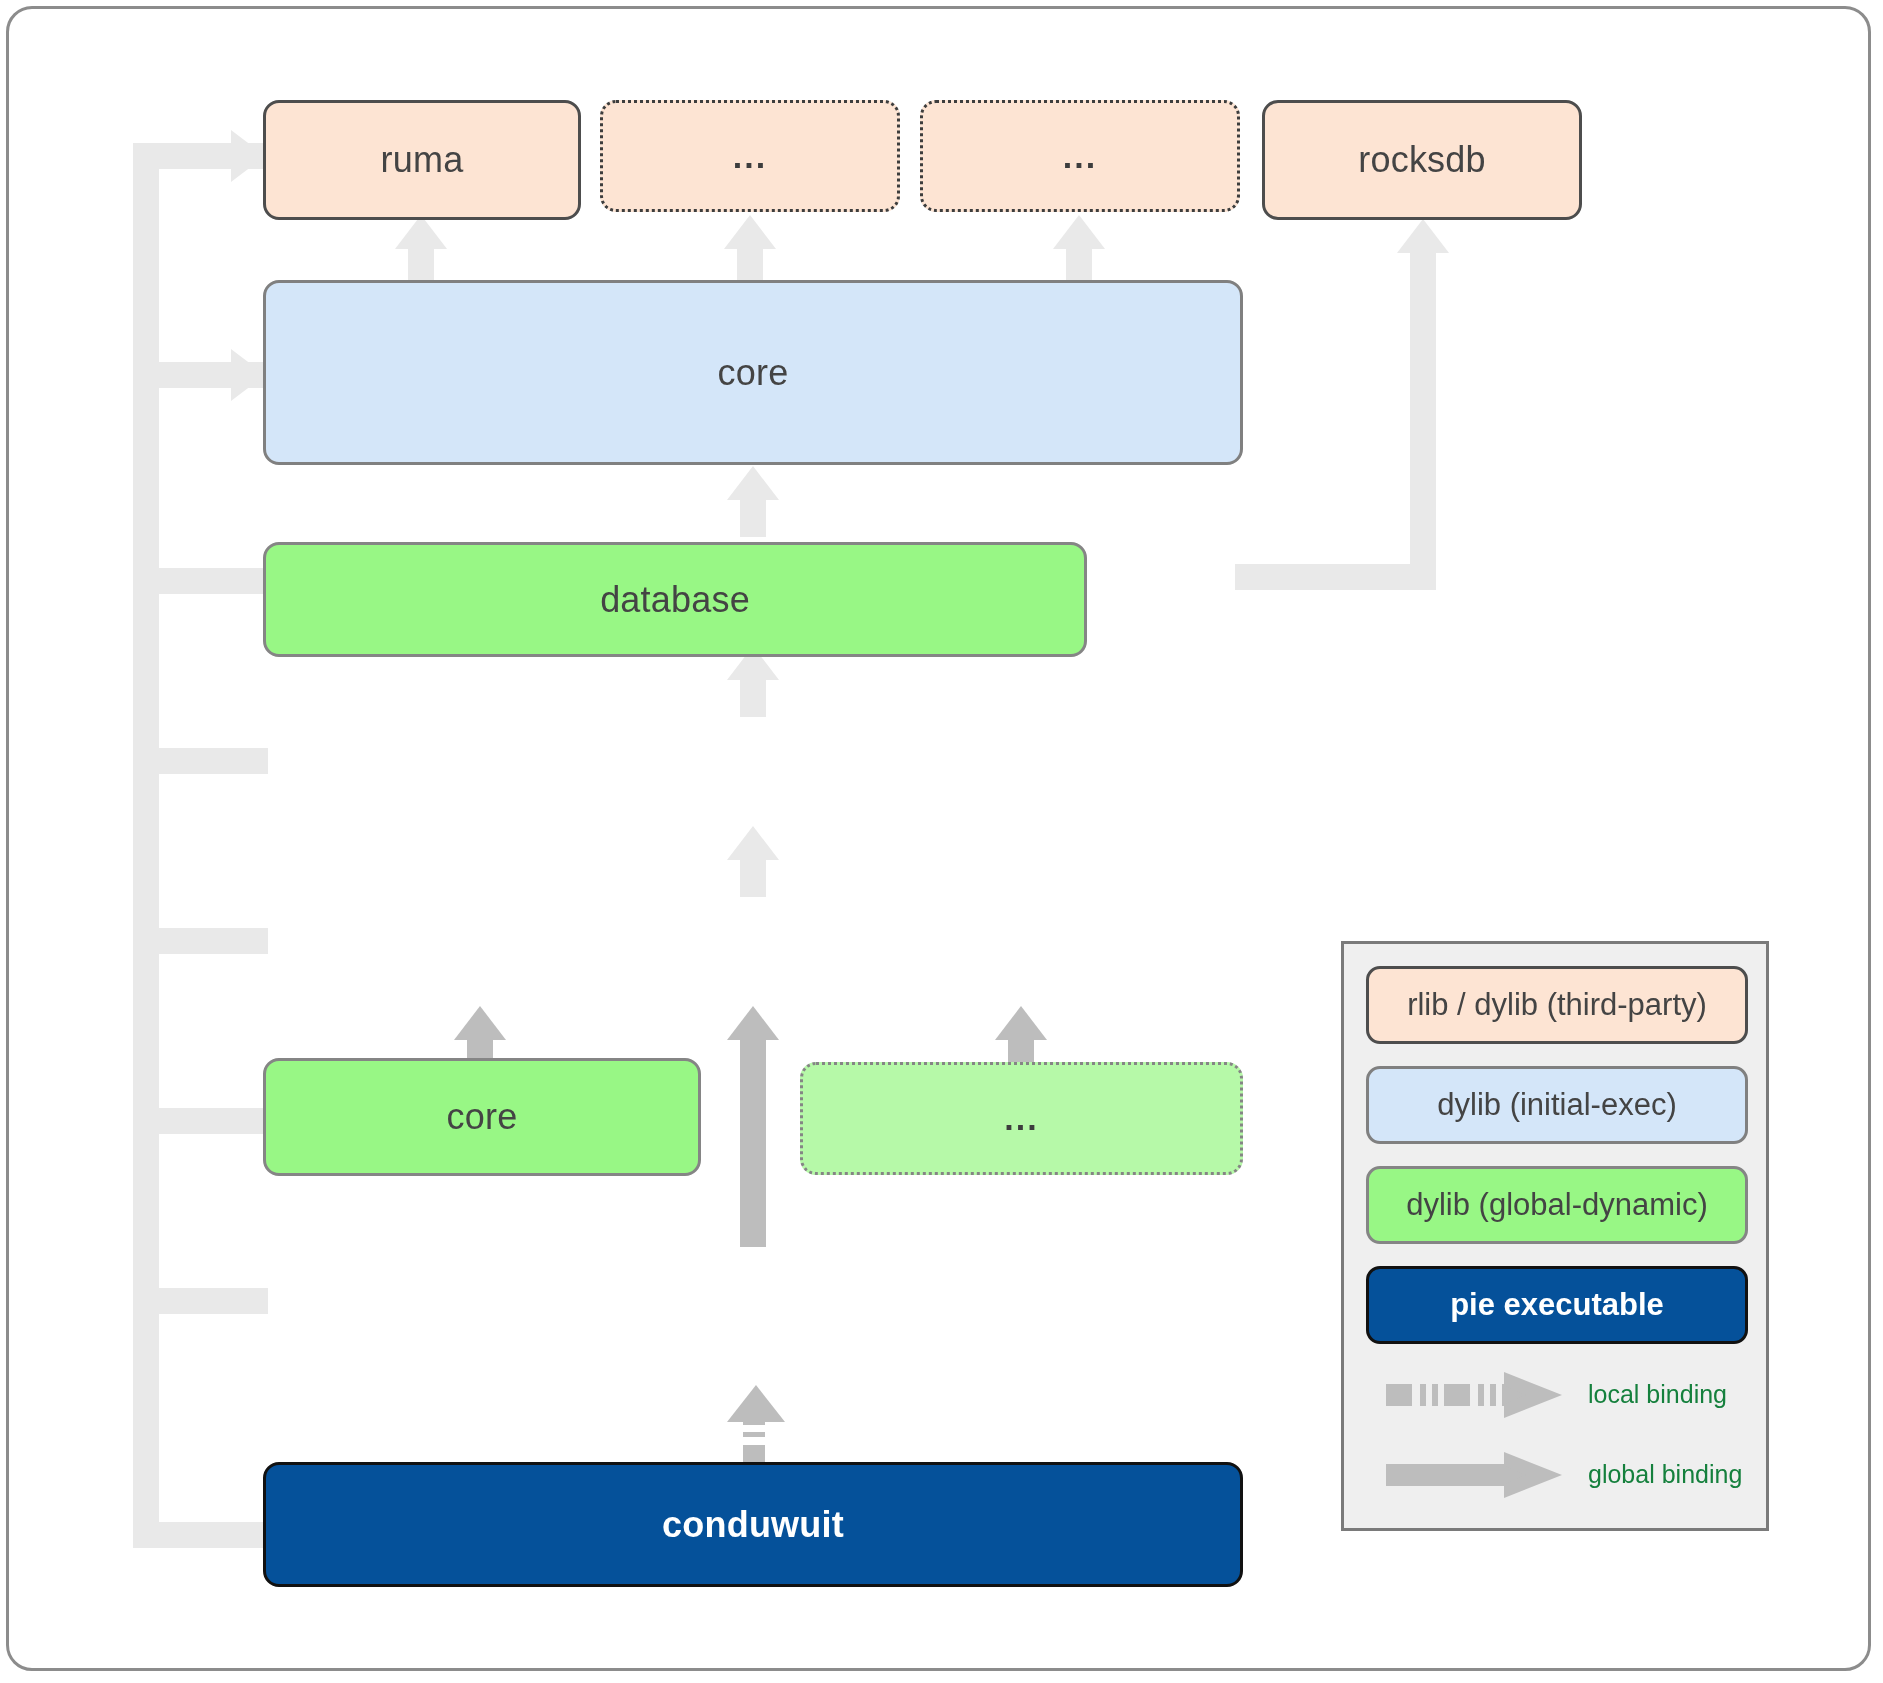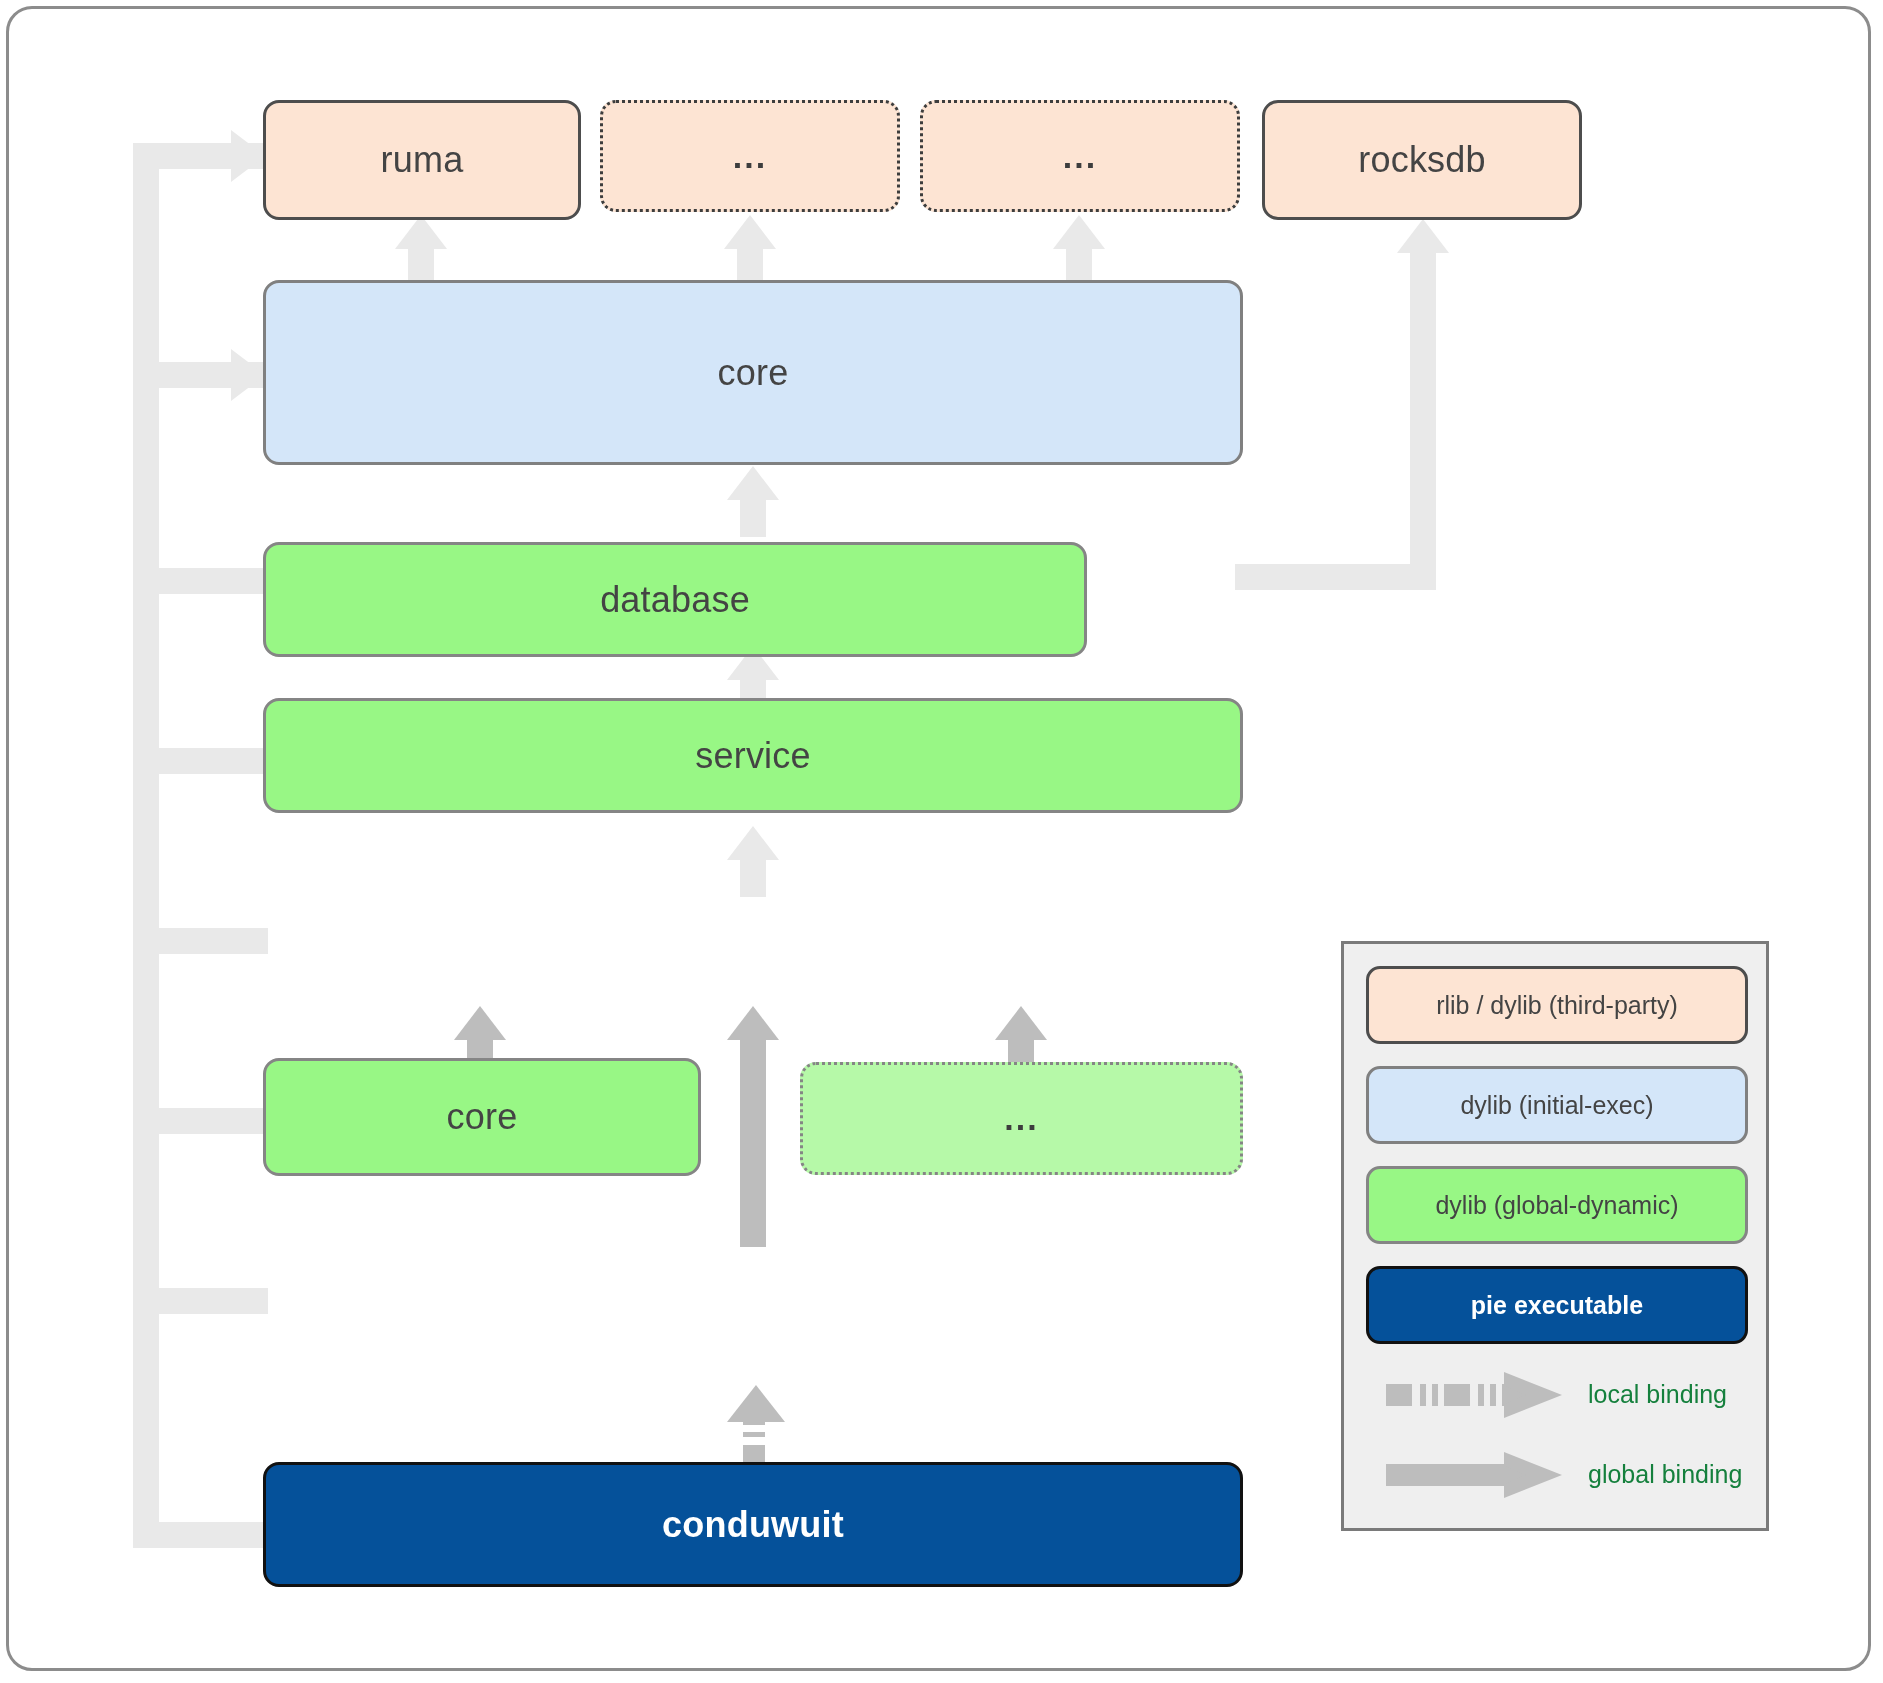--- a/index.html
+++ b/index.html
@@ -109,21 +109,21 @@
   .legend-box {
     position: absolute;
     left: 22px;
     width: 382px;
     height: 78px;
     box-sizing: border-box;
     display: flex;
     align-items: center;
     justify-content: center;
     border-radius: 14px;
-    font-size: 25px;
+    font-size: 31px;
     color: #444444;
   }
   .legend-box.pie { font-weight: bold; color: #ffffff; }
   .legend-row {
     position: absolute;
     left: 22px;
     width: 382px;
     height: 60px;
     display: flex;
     align-items: center;
@@ -216,23 +216,20 @@
   </div>
 
   <div class="box initial" style="left:263px; top:280px; width:980px; height:185px;">
     <span>core</span>
   </div>
 
   <div class="box global" style="left:263px; top:542px; width:824px; height:115px;">
     <span>database</span>
   </div>
 
-  <div class="box global" style="left:263px; top:698px; width:980px; height:115px;">
-    <span>service</span>
-  </div>
 
 
   <div class="box global" style="left:263px; top:1058px; width:438px; height:118px;">
     <span>core</span>
   </div>
 
   <div class="box global-dotted dots" style="left:800px; top:1062px; width:443px; height:113px;">
     <span>...</span>
   </div>
 

